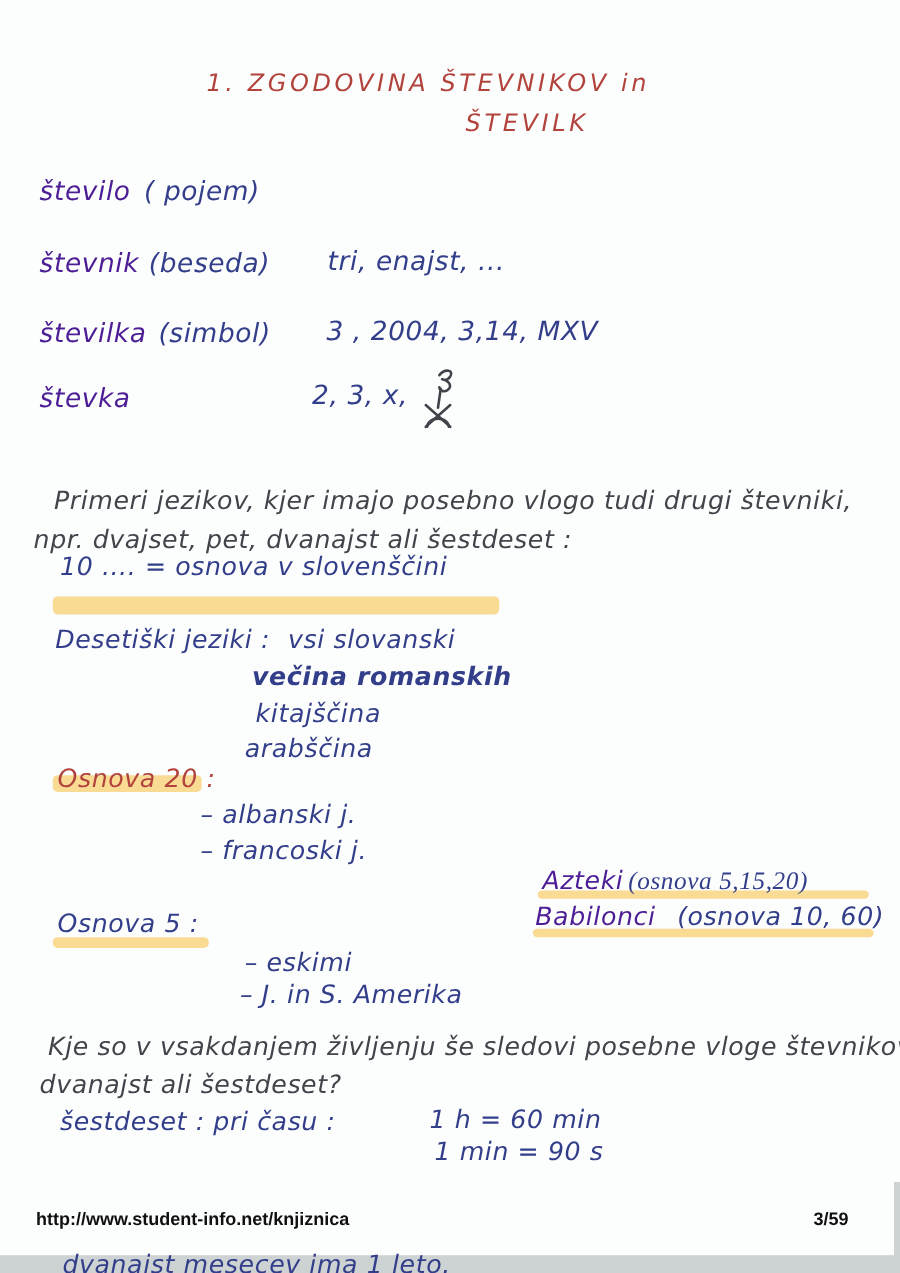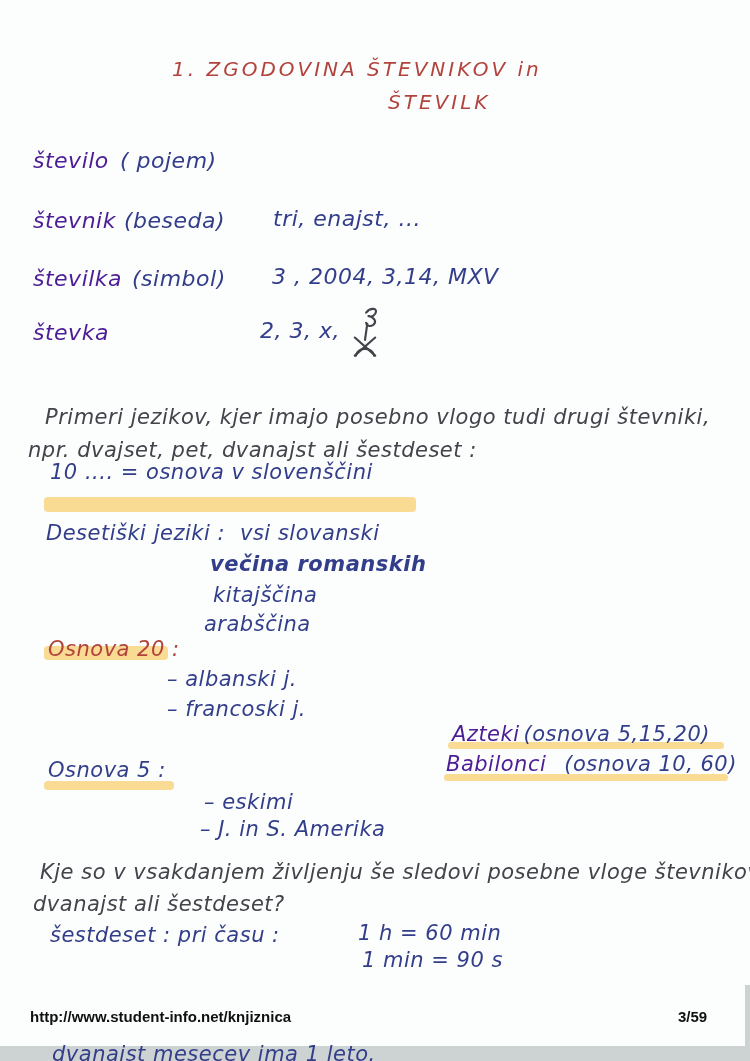--- a/index.html
+++ b/index.html
@@ -82,21 +82,21 @@
   <div class="hand blue t-body" style="left:210px;top:552px;font-weight:bold;">večina romanskih</div>
   <div class="hand blue t-body" style="left:213px;top:583px;">kitajščina</div>
   <div class="hand blue t-body" style="left:204px;top:612px;">arabščina</div>
 
   <div class="hl" style="left:44px;top:646px;width:124px;height:14px;"></div>
   <div class="hand red t-body" style="left:48px;top:637px;">Osnova 20 :</div>
   <div class="hand blue t-body" style="left:167px;top:667px;">– albanski j.</div>
   <div class="hand blue t-body" style="left:167px;top:697px;">– francoski j.</div>
 
   <div class="hl" style="left:448px;top:742px;width:276px;height:7px;"></div>
-  <div class="hand t-body" style="left:452px;top:722px;"><span class="green">Azteki</span><span class="blue" style="margin-left:4px;">(osnova 5,15,20)</span></div>
+  <div class="hand t-body" style="left:452px;top:722px;"><span class="green">Azteki</span><span class="blue" style="margin-left:4px;font-family:Liberation Serif, serif;">(osnova 5,15,20)</span></div>
 
   <div class="hl" style="left:444px;top:774px;width:284px;height:7px;"></div>
   <div class="hand t-body" style="left:446px;top:752px;"><span class="green">Babilonci</span><span class="blue" style="margin-left:18px;">(osnova 10, 60)</span></div>
 
   <div class="hl" style="left:44px;top:781px;width:130px;height:9px;"></div>
   <div class="hand blue t-body" style="left:48px;top:758px;">Osnova 5 :</div>
   <div class="hand blue t-body" style="left:204px;top:790px;">– eskimi</div>
   <div class="hand blue t-body" style="left:200px;top:817px;">– J. in S. Amerika</div>
 
   <div class="hand ink t-body" style="left:40px;top:860px;">Kje so v vsakdanjem življenju še sledovi posebne vloge števnikov</div>

